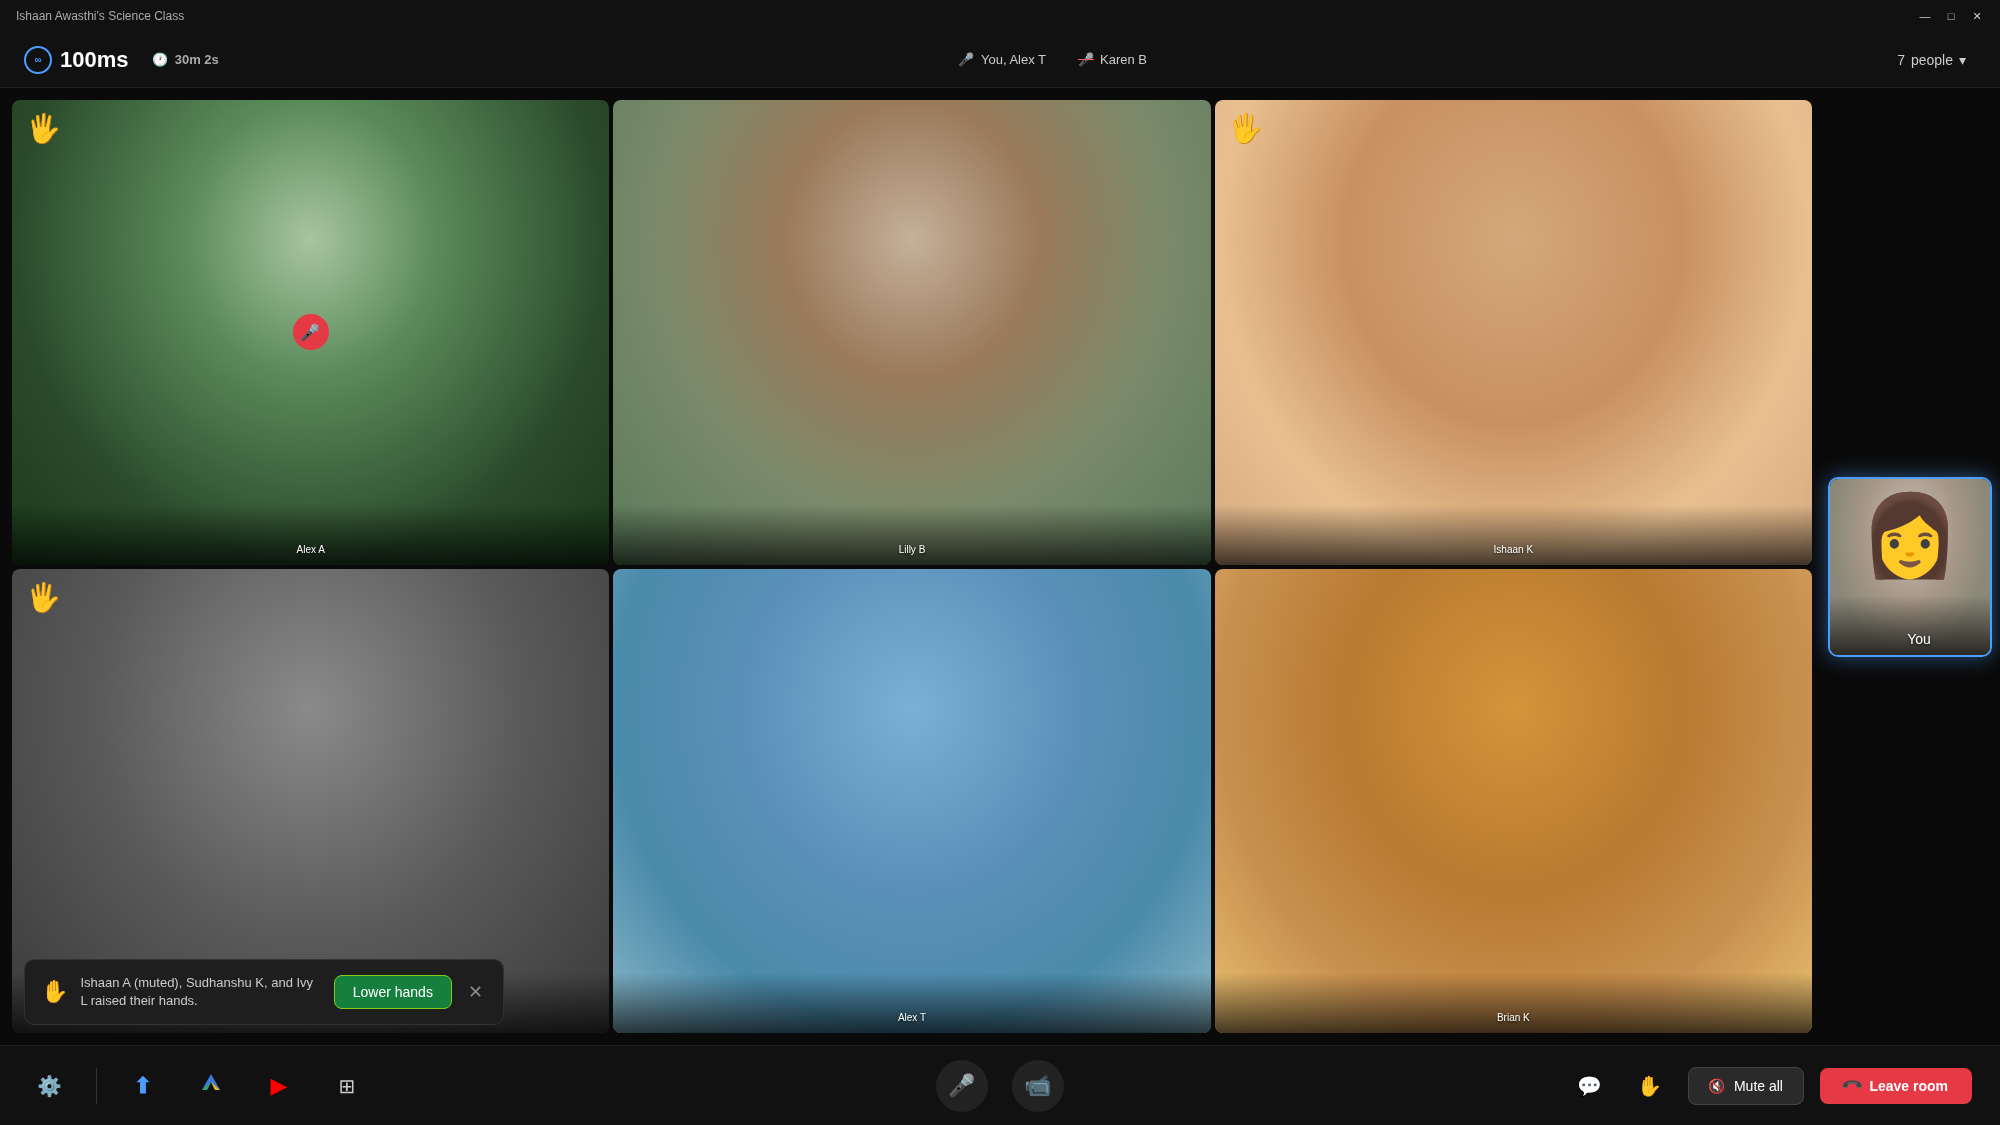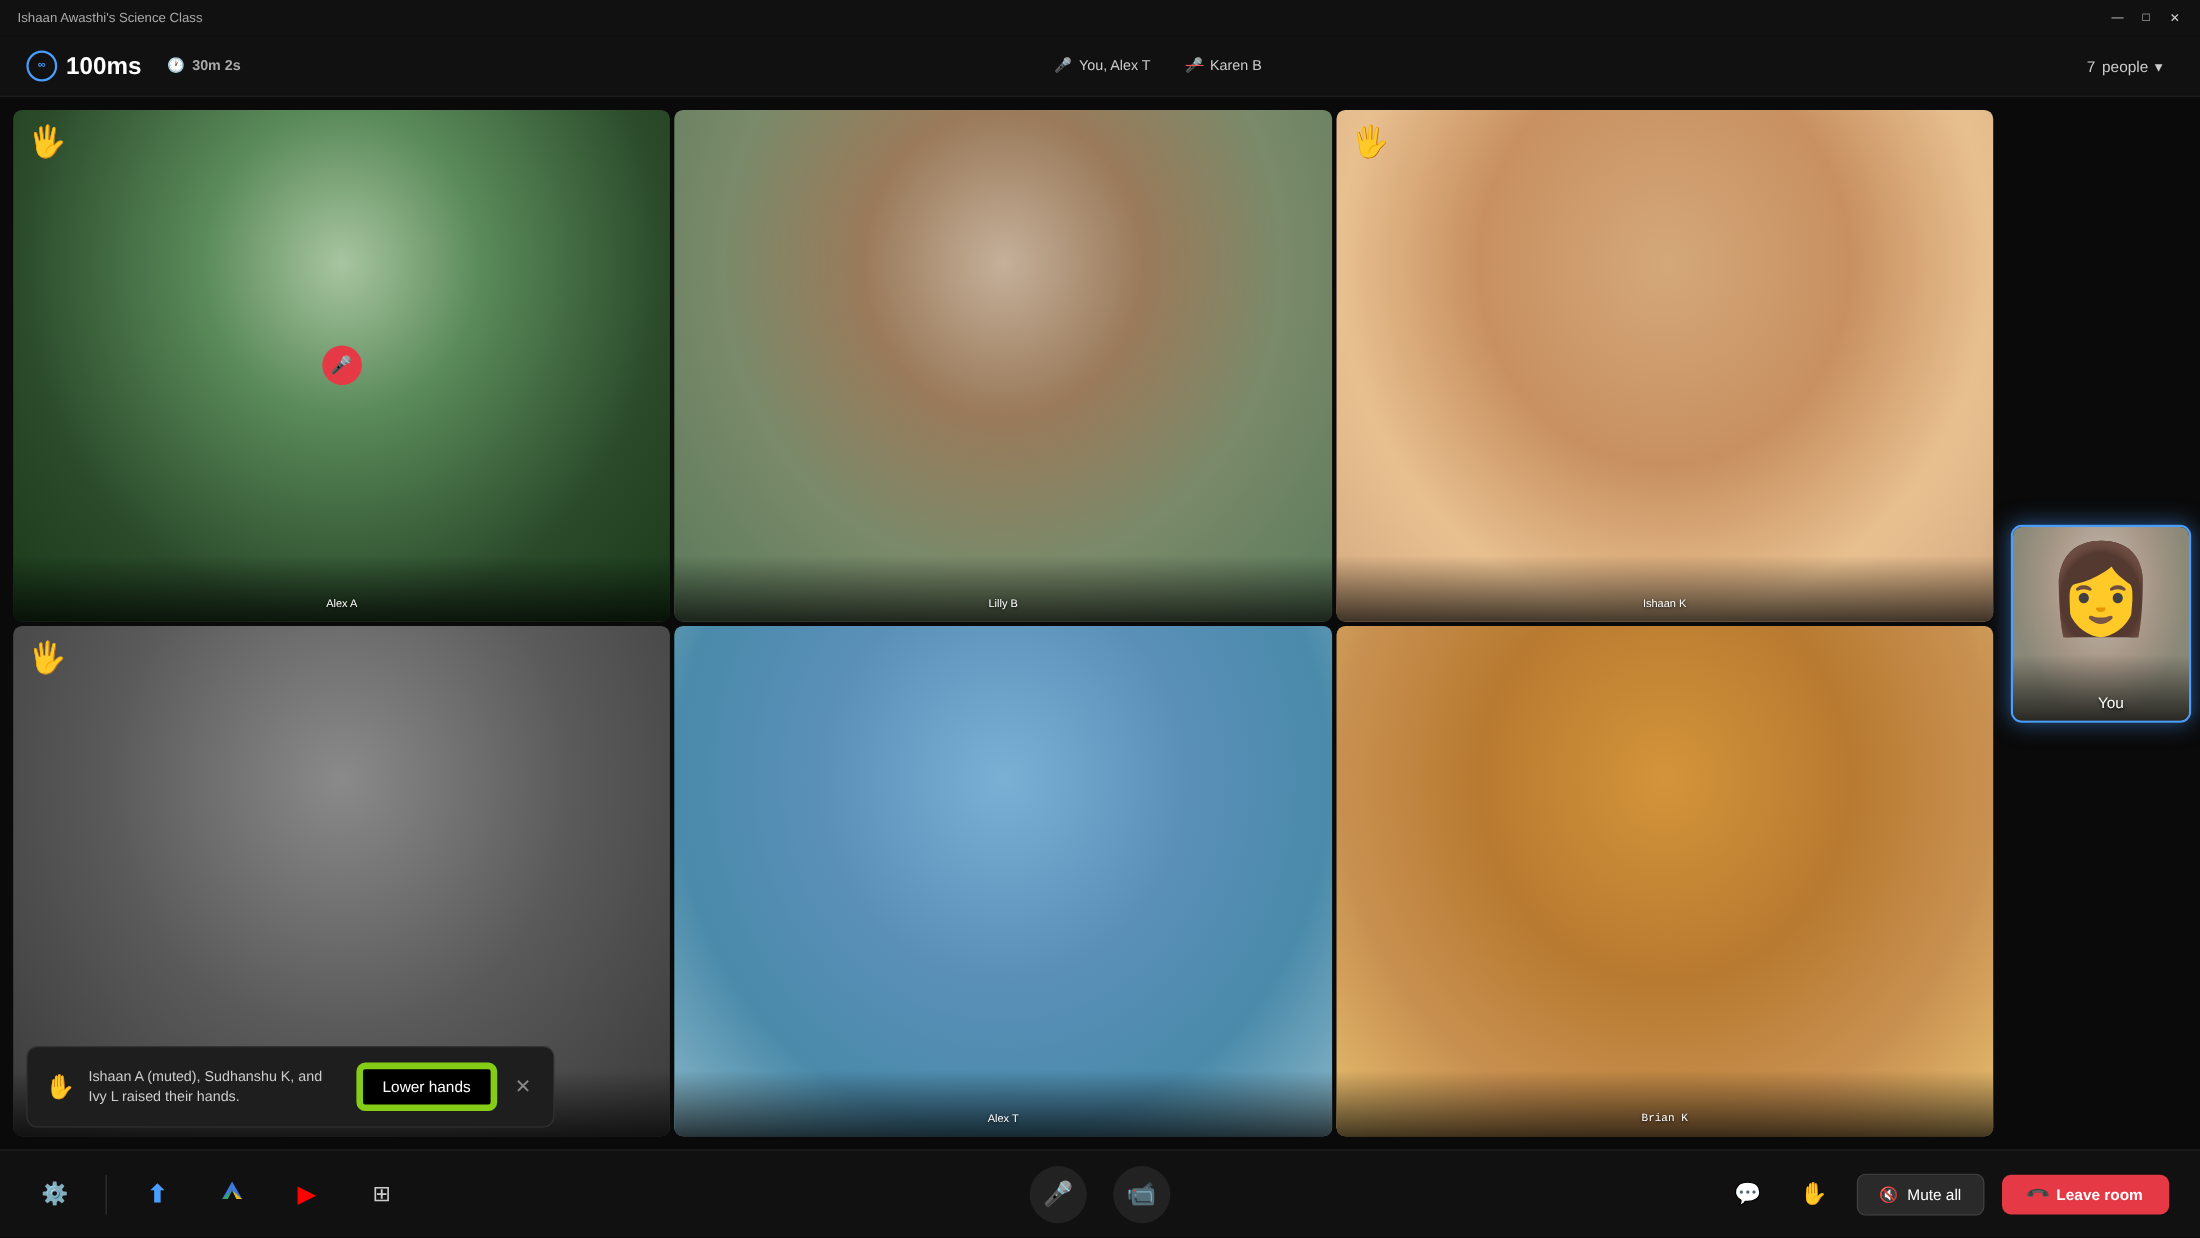--- a/index.html
+++ b/index.html
@@ -211,22 +211,22 @@
     }
 
     .toast-text {
       font-size: 13px;
       color: #ccc;
       flex: 1;
       line-height: 1.4;
     }
 
     .toast-action {
-      background: #000000;
-      border: 6px solid #84cc16;
+      background: #15803d;
+      border: 1px solid #84cc16;
       color: #fff;
       padding: 8px 18px;
       border-radius: 8px;
       font-size: 14px;
       font-weight: 500;
       cursor: pointer;
       white-space: nowrap;
     }
 
     .toast-close {
@@ -333,21 +333,20 @@
       background: radial-gradient(ellipse at 50% 30%, #d4a87a 0%, #c89060 40%, #e8c090 70%, #d4aa80 100%);
     }
     .tile-4 {
       background: radial-gradient(ellipse at 50% 30%, #8a8a8a 0%, #5a5a5a 50%, #3a3a3a 100%);
     }
     .tile-5 {
       background: radial-gradient(ellipse at 50% 30%, #7ab0d4 0%, #5a90b8 40%, #4a8aaa 70%, #8ab8c8 100%);
     }
     .tile-6 {
       background: radial-gradient(ellipse at 50% 30%, #d4943a 0%, #b87a30 40%, #c89050 70%, #e8c070 100%);
-      font-family: Liberation Mono, monospace;
     }
   </style>
 </head>
 <body>
 
 <div class="title-bar">
   <div class="title-bar-left">
     <span>Ishaan Awasthi's Science Class</span>
   </div>
   <div class="title-bar-controls">

